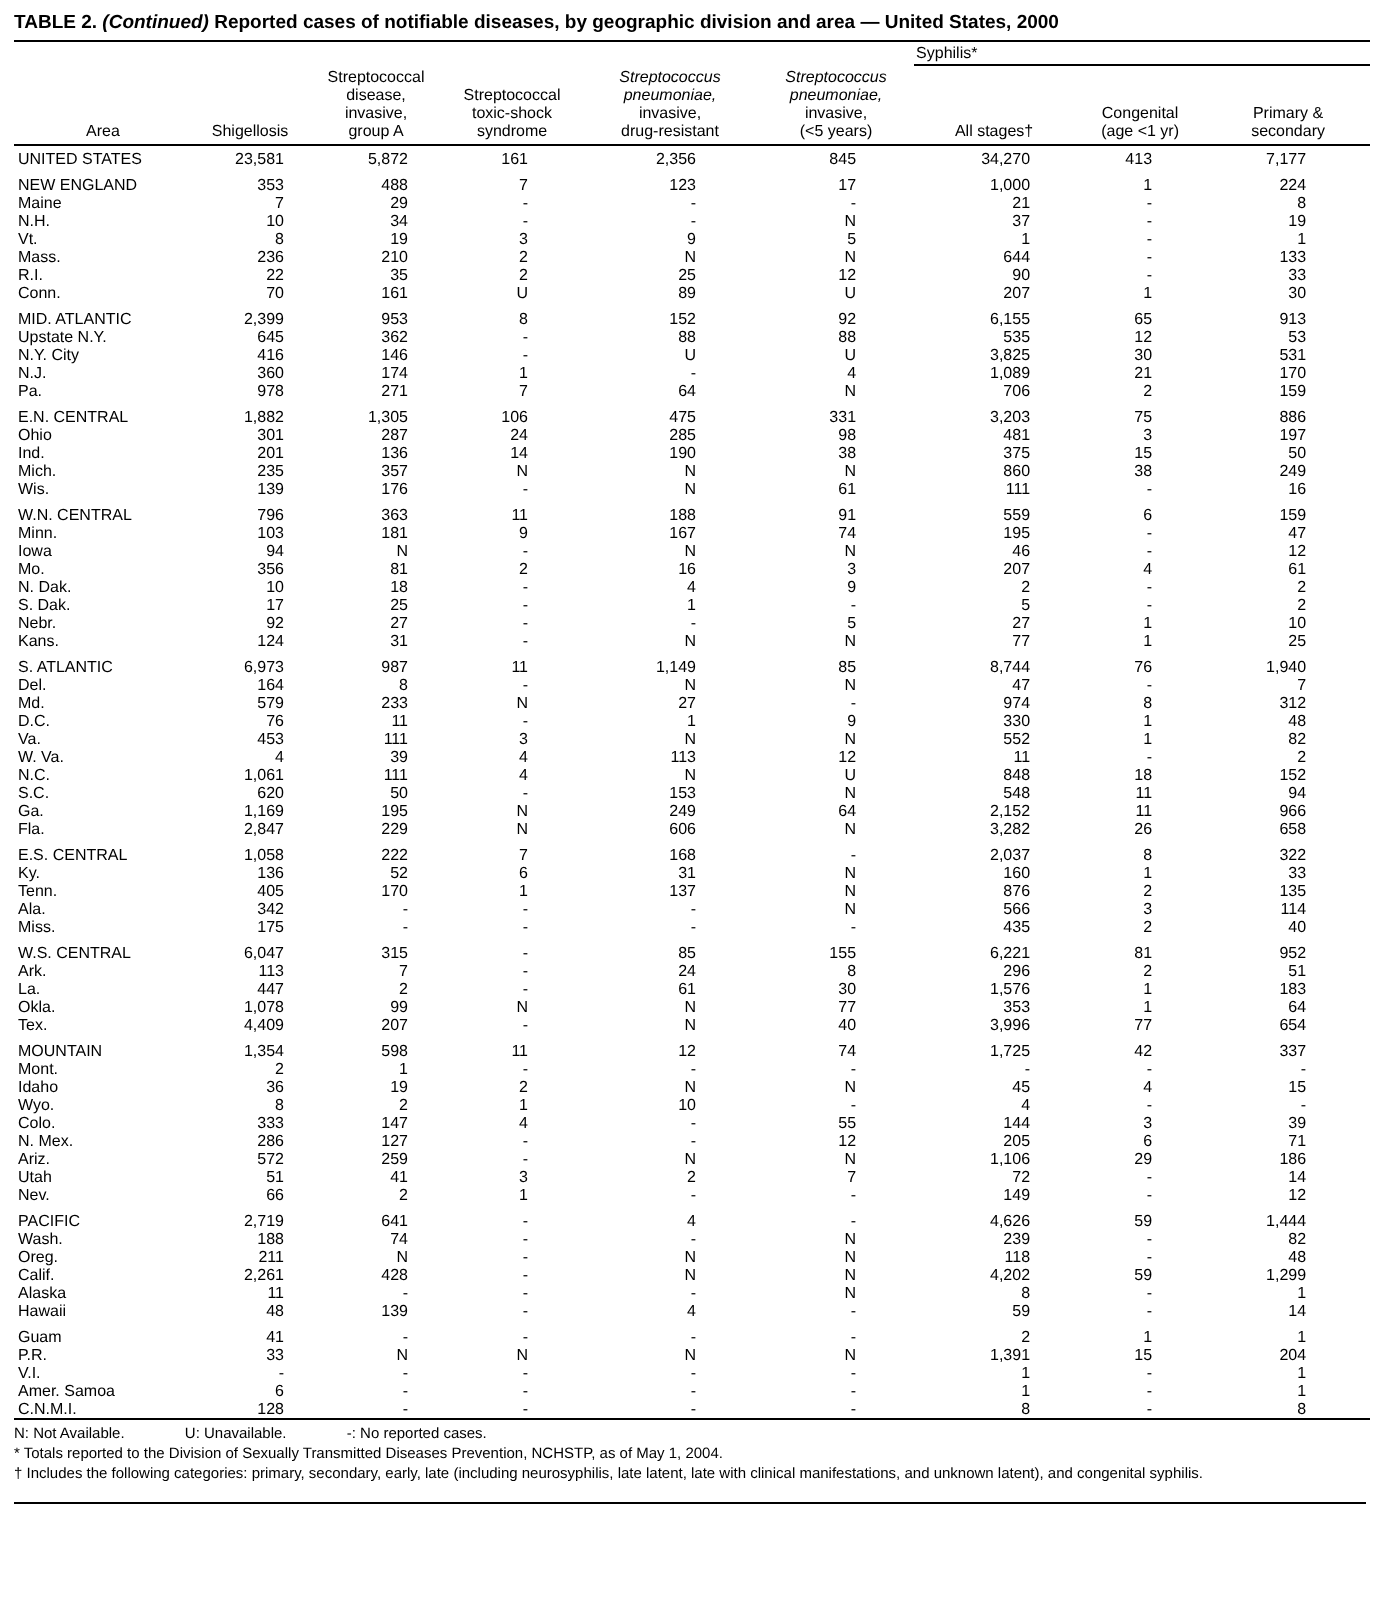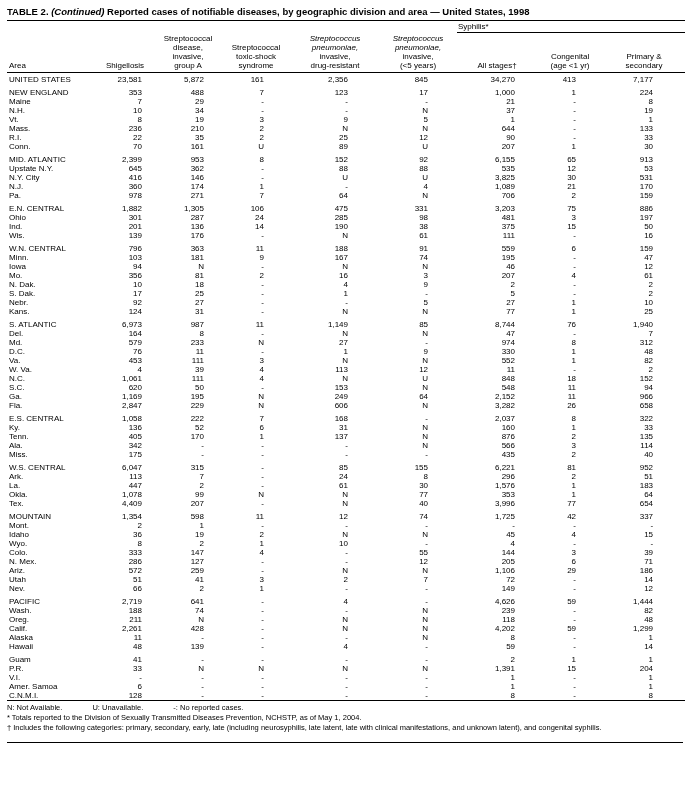--- a/index.html
+++ b/index.html
@@ -23,21 +23,21 @@
   }
   th {
     font-weight: 400; font-size: 8px; line-height: 9px;
     vertical-align: bottom; padding: 1px 1px 2px 1px;
   }
   .pre { white-space: pre-line; }
   .ital { font-style: italic; }
   tr.group-row th { vertical-align: bottom; }
   th.syph { border-bottom: 1px solid #000; text-align: left; padding-bottom: 1px; }
   tr.cols th { border-bottom: 1px solid #000; }
-  th.area-h { text-align: left; padding-left: 2px; }
+  th.area-h { text-align: center; padding-left: 2px; }
   th.num-h { text-align: center; }
   tbody td {
     font-size: 8px; line-height: 9px; height: 9px;
     padding: 0; white-space: nowrap;
   }
   tbody tr:first-child td { padding-top: 2px; height: 11px; }
   td.area { text-align: left; padding-left: 2px; }
   td.num { text-align: right; }
   tbody td:nth-child(2) { padding-right: 13px; }
   tbody td:nth-child(3) { padding-right: 17px; }
@@ -52,21 +52,21 @@
   .fn-legend span { margin-right: 28px; }
   .fn-hang { padding-left: 7px; text-indent: -7px; }
   .bottom-rule { border-top: 1px solid #000; margin-top: 9px; }
 </style>
 </head>
 <body>
 
 <div class="title">
   <span>TABLE 2.</span>
   <span class="cont">(Continued)</span>
-  <span>Reported cases of notifiable diseases, by geographic division and area — United States, 1998</span>
+  <span>Reported cases of notifiable diseases, by geographic division and area — United States, 2000</span>
 </div>
 
 <table>
   <colgroup>
     <col style="width:88px">
       <col style="width:60px">
       <col style="width:66px">
     <col style="width:70px">
       <col style="width:88px">
       <col style="width:78px">
@@ -288,20 +288,31 @@
         <td class="num">201</td>
         <td class="num">136</td>
         <td class="num">14</td>
         <td class="num">190</td>
         <td class="num">38</td>
         <td class="num">375</td>
         <td class="num">15</td>
         <td class="num">50</td>
       </tr>
       <tr>
+        <td class="area">Mich.</td>
+        <td class="num">235</td>
+        <td class="num">357</td>
+        <td class="num">N</td>
+        <td class="num">N</td>
+        <td class="num">N</td>
+        <td class="num">860</td>
+        <td class="num">38</td>
+        <td class="num">249</td>
+      </tr>
+      <tr>
         <td class="area">Wis.</td>
         <td class="num">139</td>
         <td class="num">176</td>
         <td class="num">-</td>
         <td class="num">N</td>
         <td class="num">61</td>
         <td class="num">111</td>
         <td class="num">-</td>
         <td class="num">16</td>
       </tr>

